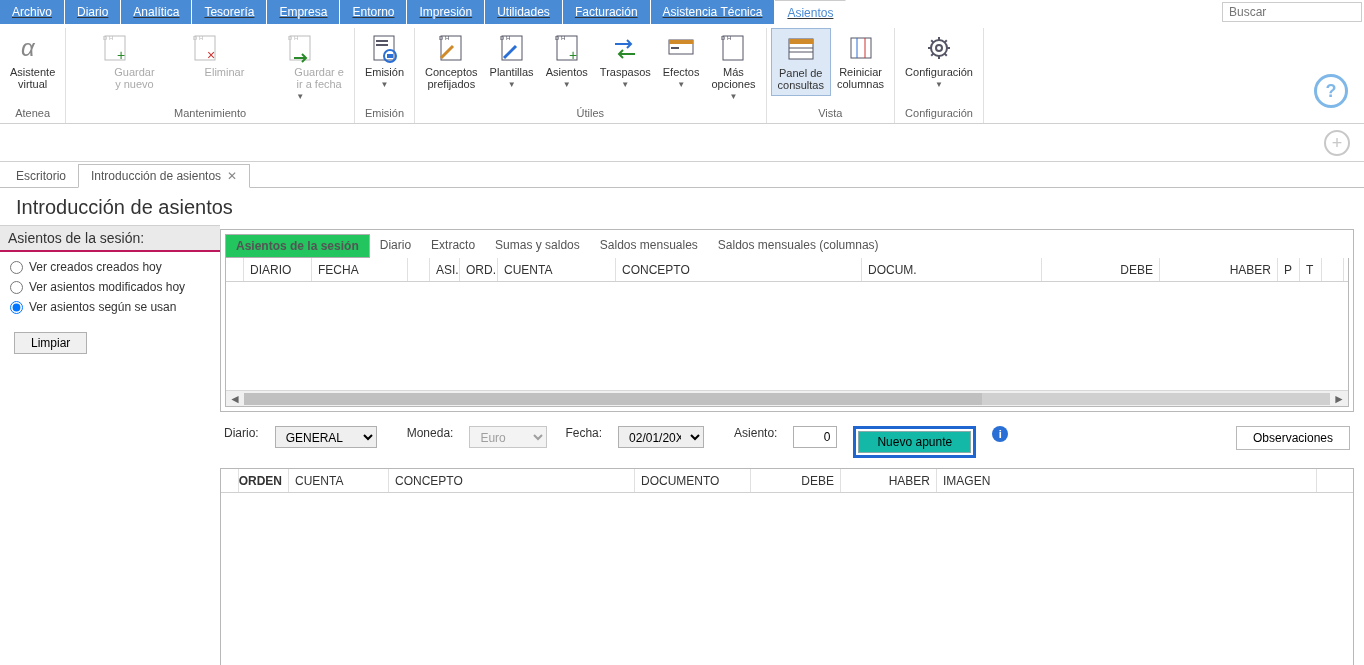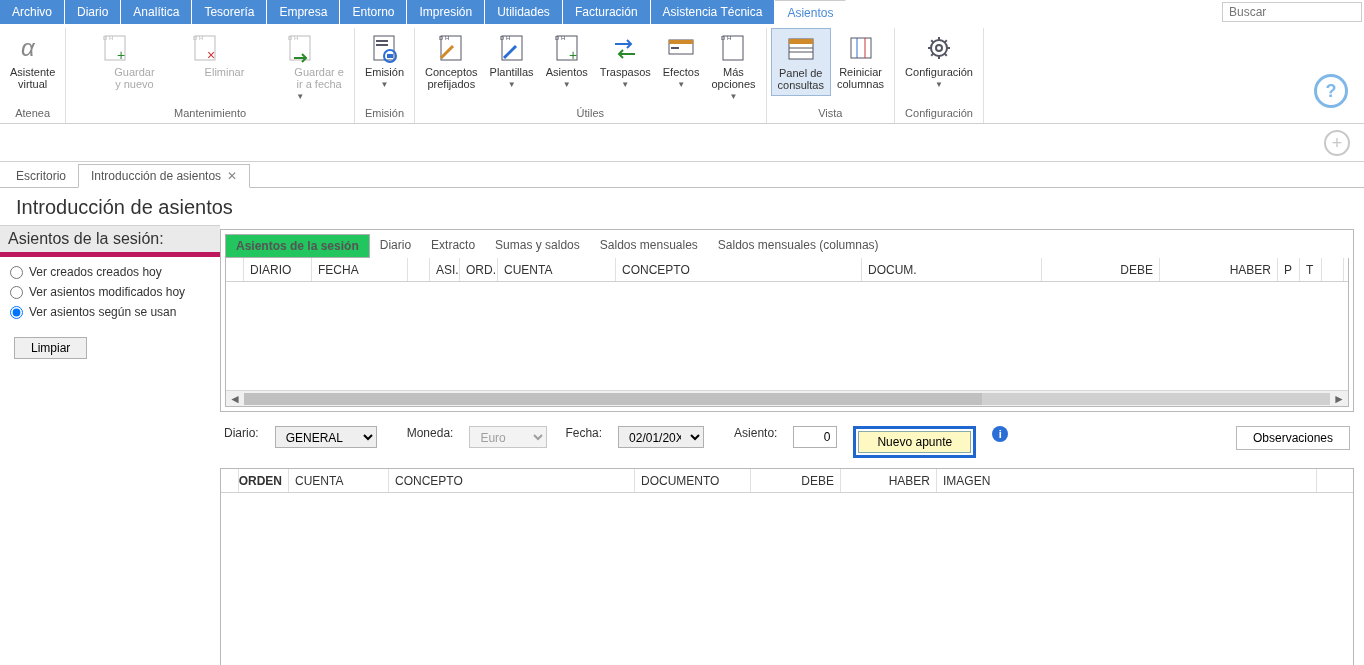--- a/index.html
+++ b/index.html
@@ -1,19 +1,19 @@
 <!DOCTYPE html>
 <html><head>
 <meta charset="utf-8">
 <style>
   * { box-sizing: border-box; margin: 0; padding: 0; font-family: "Segoe UI", Tahoma, sans-serif; }
   body { width: 1364px; height: 665px; background: #fff; font-size: 12px; color: #333; overflow: hidden; }
   
   
-  .menubar { display: flex; height: 24px; background: #fff; align-items: stretch; position: relative; }
+  .menubar { display: flex; height: 24px; background: #fff; align-items: stretch; position: relative; text-decoration: underline; }
   .menubar .menu-item { padding: 4px 12px; background: #4A8BD6; color: #fff; border-right: 1px solid #fff; cursor: pointer; display: flex; align-items: center; font-size: 12px; }
   .menubar .menu-item.active { background: #fff; color: #4A8BD6; border-top: 1px solid #ccc; }
   .menubar .search-box { position: absolute; right: 2px; top: 2px; width: 140px; height: 20px; border: 1px solid #ccc; padding: 2px 6px; font-size: 12px; color: #888; }
   
   
   .ribbon { display: flex; height: 100px; border-bottom: 1px solid #d0d0d0; padding: 4px 0 0 0; background: #fff; align-items: stretch; position: relative; }
   .ribbon-group { display: flex; flex-direction: column; border-right: 1px solid #e0e0e0; padding: 0 4px; }
   .ribbon-group-row { display: flex; flex: 1; align-items: flex-start; }
   .ribbon-group-label { text-align: center; font-size: 11px; color: #666; padding: 2px 0 4px 0; }
   .ribbon-btn { display: flex; flex-direction: column; align-items: center; justify-content: flex-start; padding: 4px 6px; cursor: pointer; min-width: 46px; position: relative; }
@@ -32,21 +32,21 @@
   
   .workspace-tabs { display: flex; height: 26px; align-items: flex-end; padding-left: 4px; border-bottom: 1px solid #c0c0c0; }
   .ws-tab { padding: 4px 12px; font-size: 12px; color: #555; cursor: pointer; }
   .ws-tab.active { border: 1px solid #c0c0c0; border-bottom: 1px solid #fff; background: #fff; position: relative; top: 1px; }
   .ws-tab .close-x { margin-left: 6px; color: #888; }
   
   
   .content { display: flex; height: calc(665px - 24px - 100px - 38px - 26px); }
   .page-title { font-size: 20px; padding: 8px 16px 6px 16px; color: #333; }
   .left-panel { width: 220px; padding: 0; }
-  .session-header { background: #eaeaea; padding: 4px 8px; font-size: 16px; border-top: 1px solid #d0d0d0; border-bottom: 5px solid #be185d; }
+  .session-header { background: #eaeaea; padding: 4px 8px; font-size: 14px; border-top: 1px solid #d0d0d0; border-bottom: 2px solid #be185d; }
   .radio-list { padding: 8px 10px; }
   .radio-item { display: flex; align-items: center; margin-bottom: 6px; font-size: 12px; cursor: pointer; }
   .radio-item input { margin-right: 6px; }
   .btn-limpiar { margin: 4px 0 0 14px; padding: 3px 16px; background: #f0f0f0; border: 1px solid #b0b0b0; font-size: 12px; cursor: pointer; }
   
   .right-panel { flex: 1; padding: 0 10px 0 0; display: flex; flex-direction: column; }
   
   
   .sub-tabs-wrap { border: 1px solid #b8b8b8; margin-top: 4px; padding: 4px; }
   .sub-tabs { display: flex; }
@@ -63,21 +63,21 @@
   .h-scrollbar .thumb { flex: 1; margin: 0 2px; height: 12px; background: #d0d0d0; position: relative; }
   .h-scrollbar .thumb::after { content:''; position:absolute; left:0; top:0; width:68%; height:100%; background:#c0c0c0; }
   
   
   .form-row { display: flex; align-items: flex-start; gap: 16px; padding: 14px 4px 10px 4px; font-size: 12px; }
   .form-row label { color: #333; }
   .form-row select, .form-row input[type=text] { border: 1px solid #b0b0b0; padding: 3px 6px; font-size: 12px; height: 22px; }
   .form-row .ro-select { background: #eee; color: #777; }
   .asiento-input { width: 44px; text-align: right; }
   .btn-nuevo-wrap { border: 3px solid #1f66d0; padding: 2px; }
-  .btn-nuevo { border: 1px solid #8aa; padding: 3px 18px; background: #fef9c3; cursor: pointer; font-size: 12px; }
+  .btn-nuevo { border: 1px solid #8aa; padding: 3px 18px; background: #14b8a6; cursor: pointer; font-size: 12px; }
   .info-badge { width: 16px; height: 16px; border-radius: 50%; background: #2a6fd6; color: #fff; font-size: 11px; font-weight: bold; display:flex; align-items:center; justify-content:center; }
   .btn-observ { margin-left: auto; border: 1px solid #b8b8b8; padding: 4px 16px; background: #fff; cursor: pointer; font-size: 12px; }
   
   
   .entry-table { border: 1px solid #b8b8b8; flex: 1; display: flex; flex-direction: column; min-height: 180px; }
   .entry-table-head { display: flex; height: 24px; border-bottom: 1px solid #d0d0d0; }
   .et-col { border-right: 1px solid #e0e0e0; padding: 4px 6px; font-size: 12px; color: #333; display:flex; align-items:center; }
   .et-col.bold { font-weight: bold; }
   .et-col.right { justify-content: flex-end; }
   .entry-table-body { flex:1; background:#fff; }

